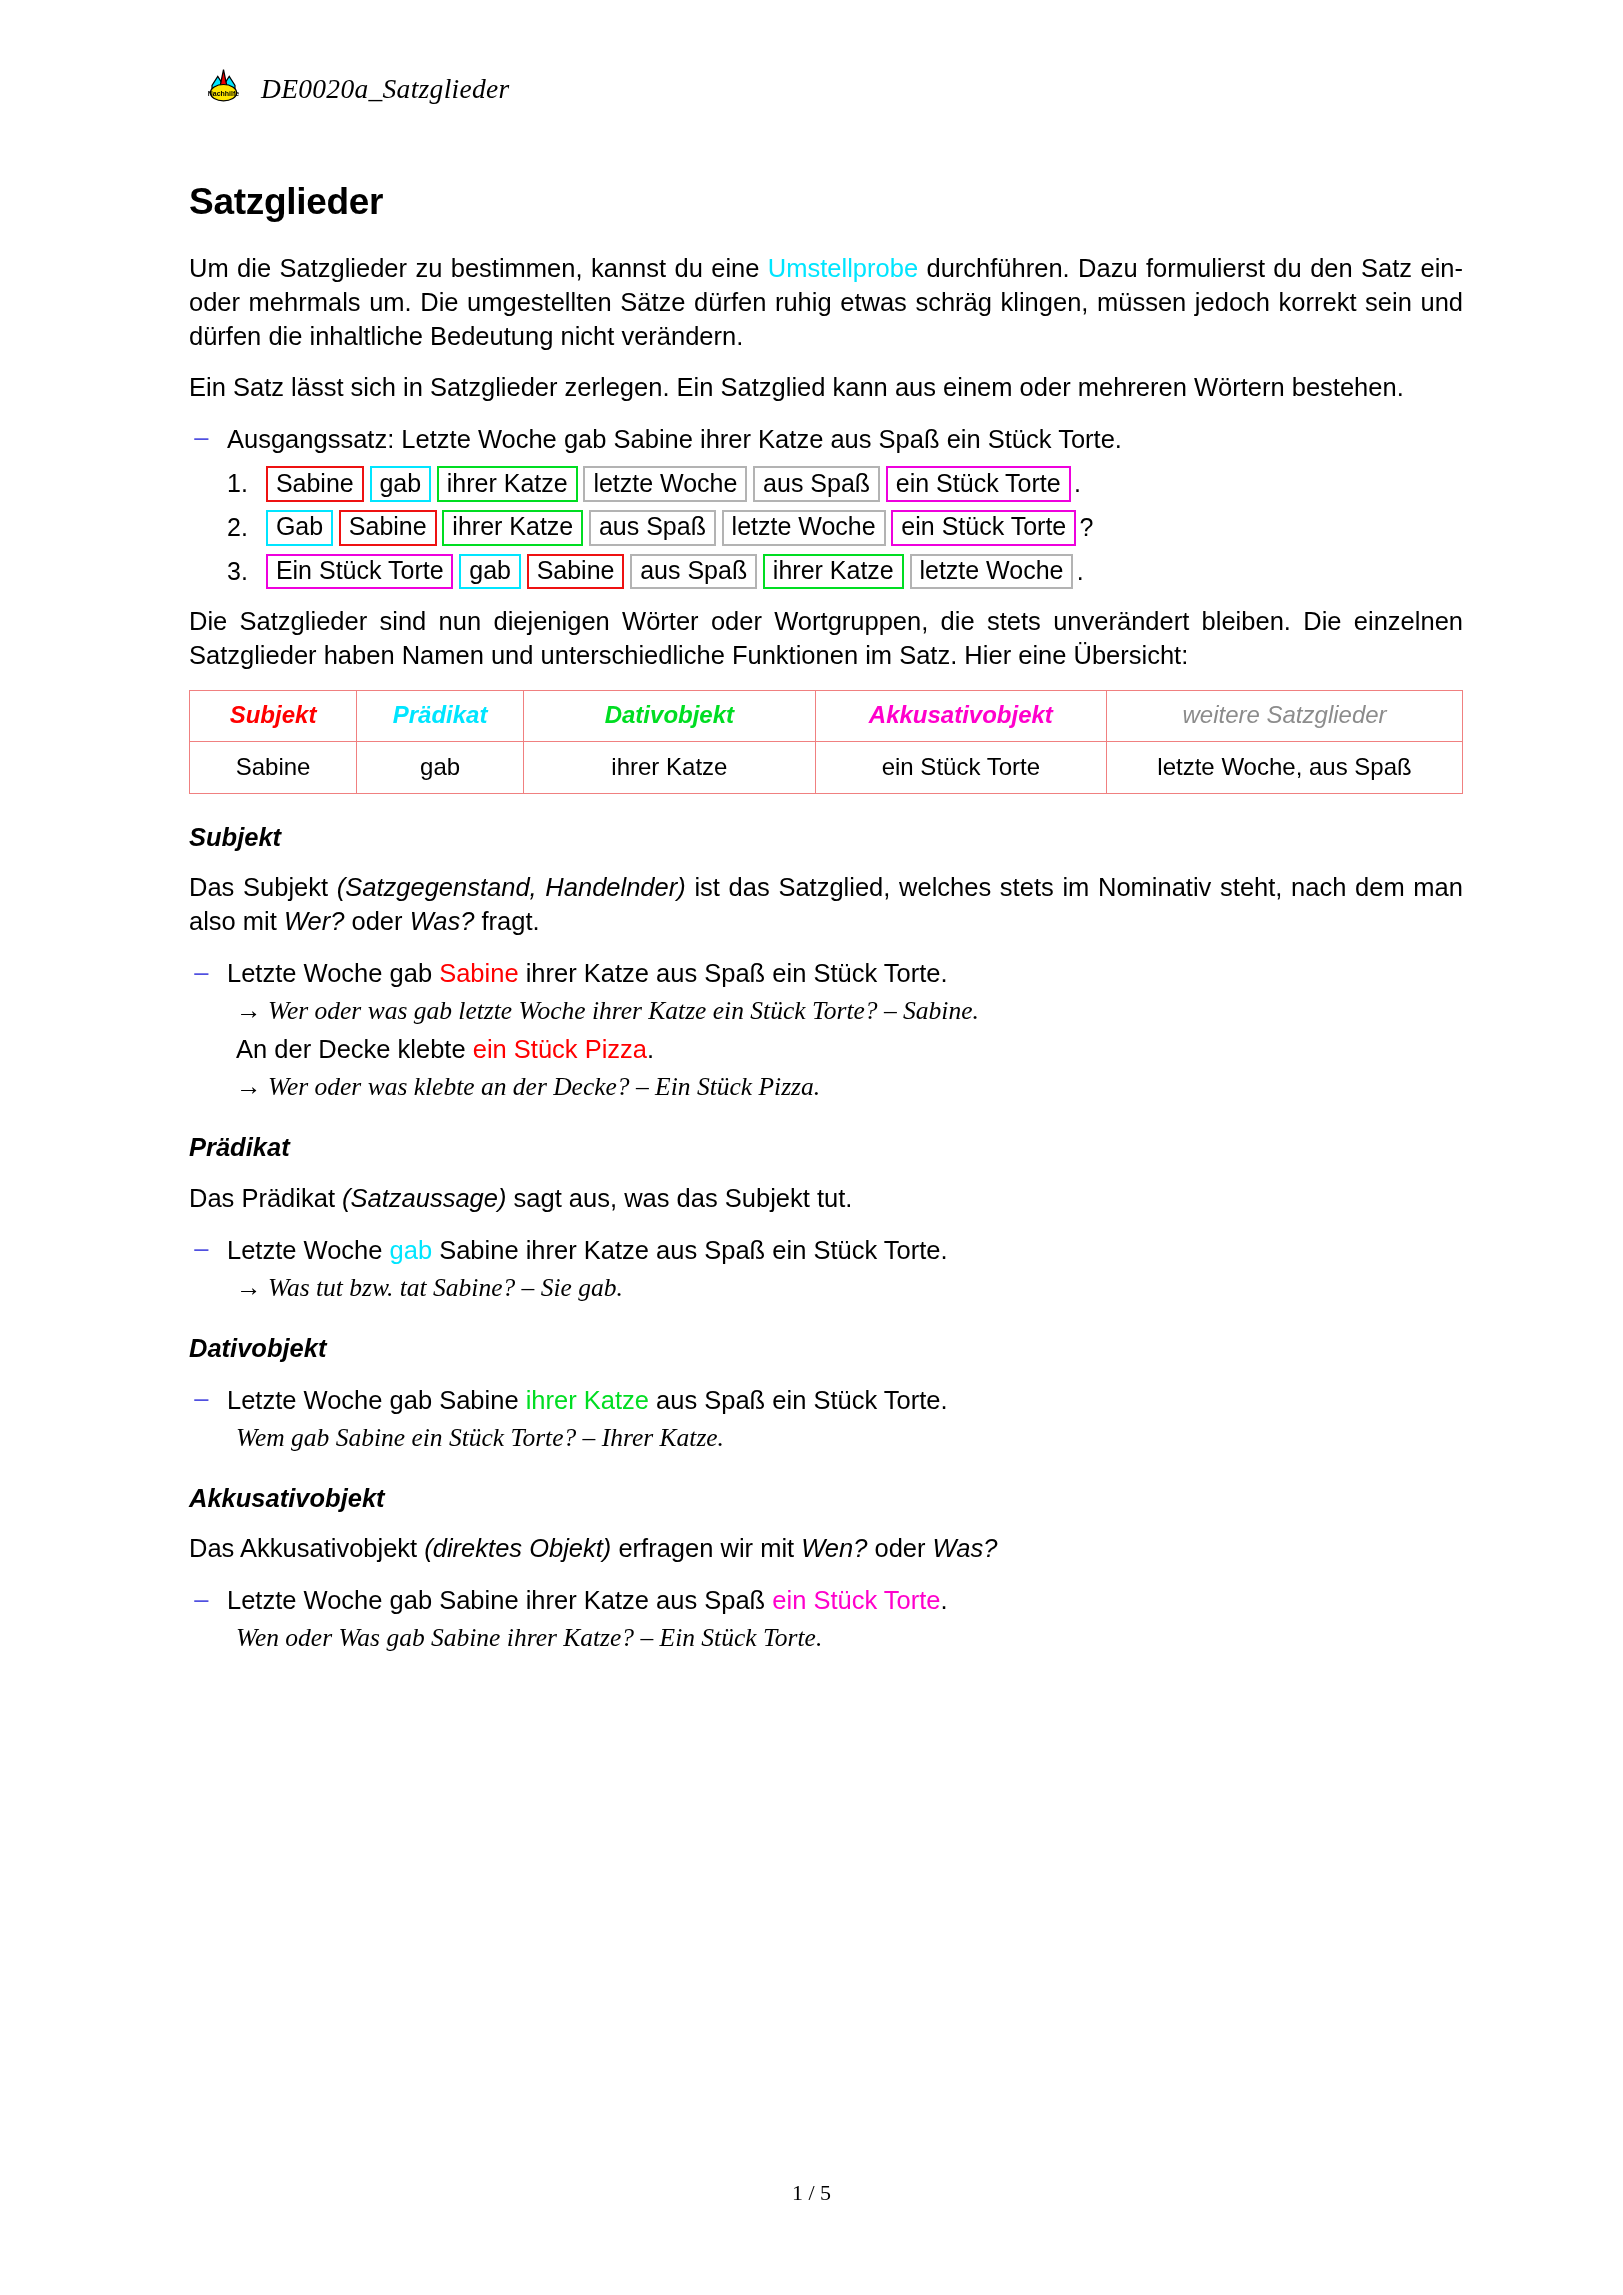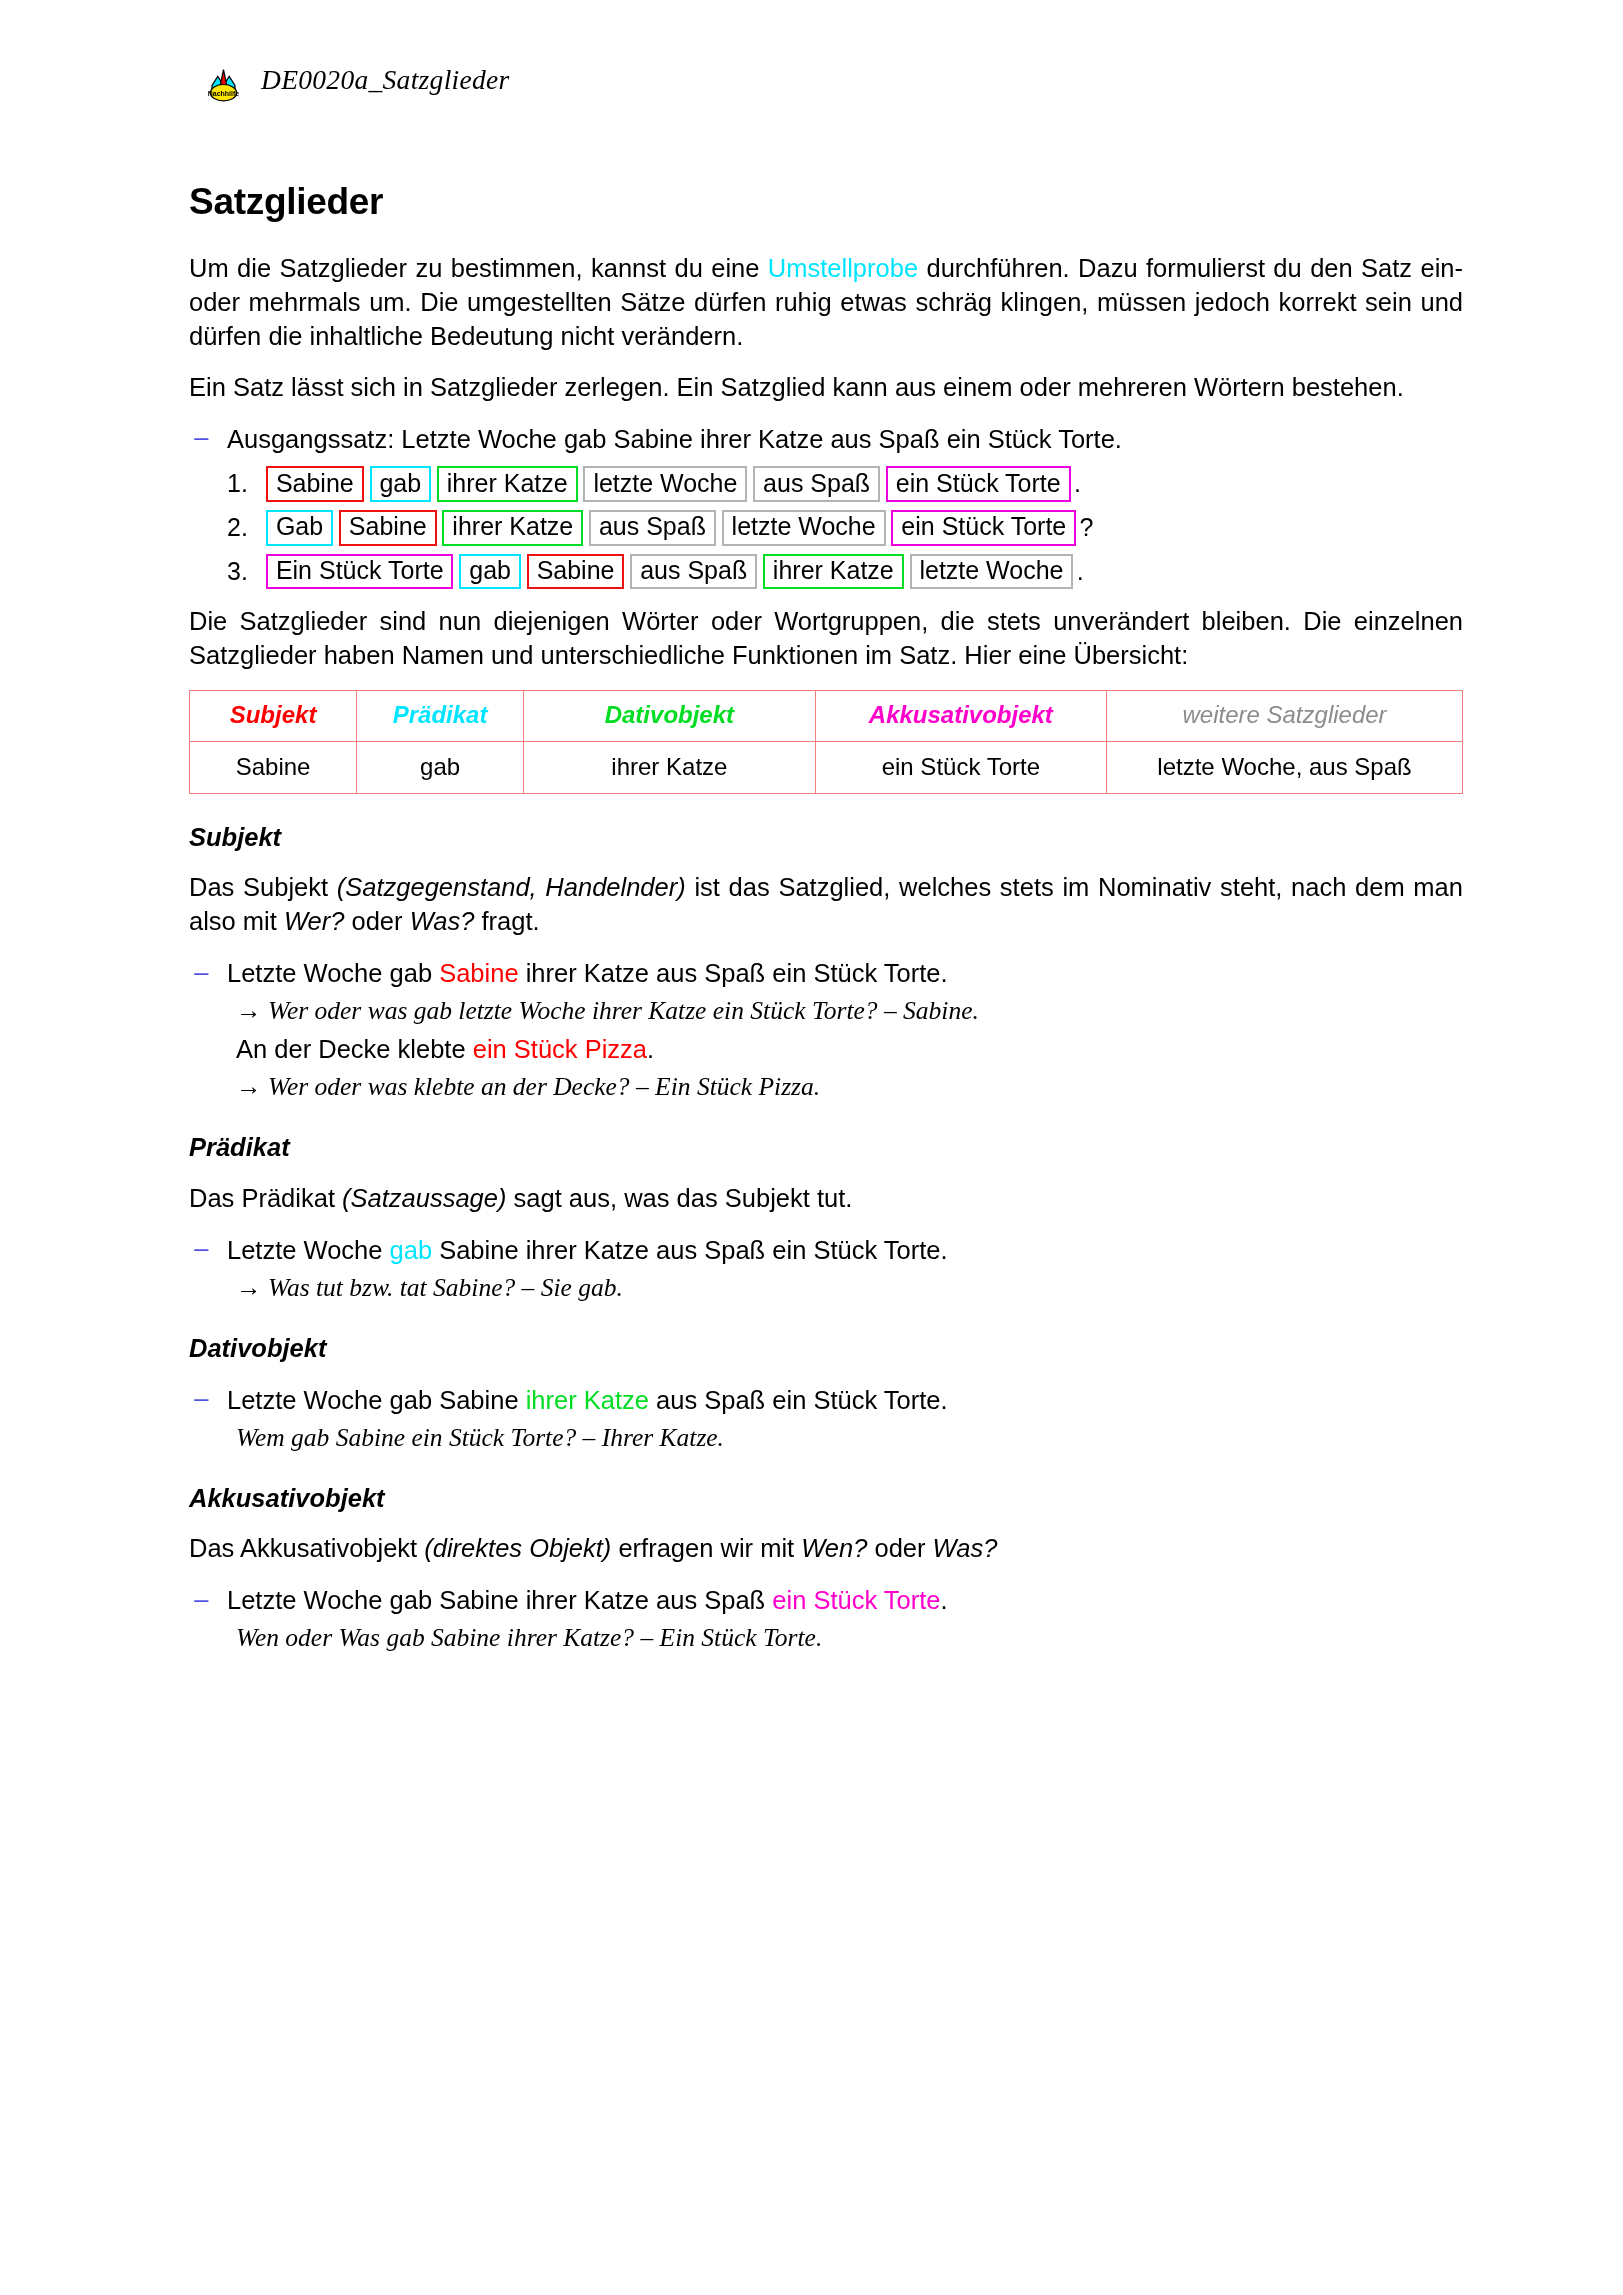--- a/index.html
+++ b/index.html
@@ -10,21 +10,21 @@
     -webkit-font-smoothing:none;
   }
   .page{
     position:absolute;inset:0;
     padding:0;
   }
 
   
   .header{
     position:absolute;left:203px;top:64px;
-    display:flex;align-items:flex-start;gap:17px;
+    display:flex;align-items:flex-end;gap:17px;
   }
   .logo{width:41px;height:41px;display:block;}
   .header-title{
     font-family:"Liberation Serif", serif;
     font-style:italic;
     font-size:27.5px;
     letter-spacing:0.3px;
     color:#000;
     white-space:nowrap;
   }
@@ -286,15 +286,18 @@
     <div class="dash-item">
       <span class="dash">–</span><span>Letzte Woche gab Sabine ihrer Katze aus Spaß </span><span class="t-magenta">ein Stück Torte</span><span>.</span>
     </div>
 
     <div class="sub-line italic">
       <span>Wen oder Was gab Sabine ihrer Katze? – Ein Stück Torte.</span>
     </div>
 
   </div>
 
+  <div class="footer">
+    <span>1 / 5</span>
+  </div>
 
 </div>
 
 
 </body></html>

